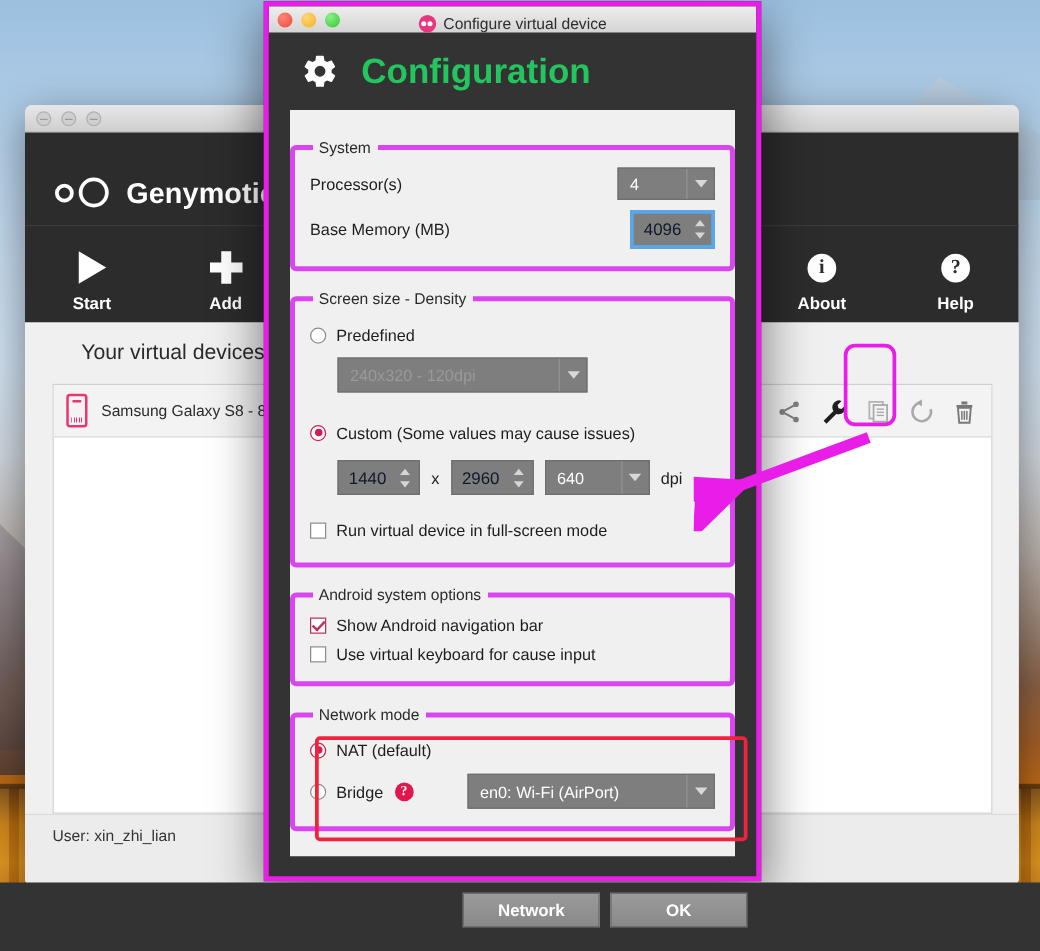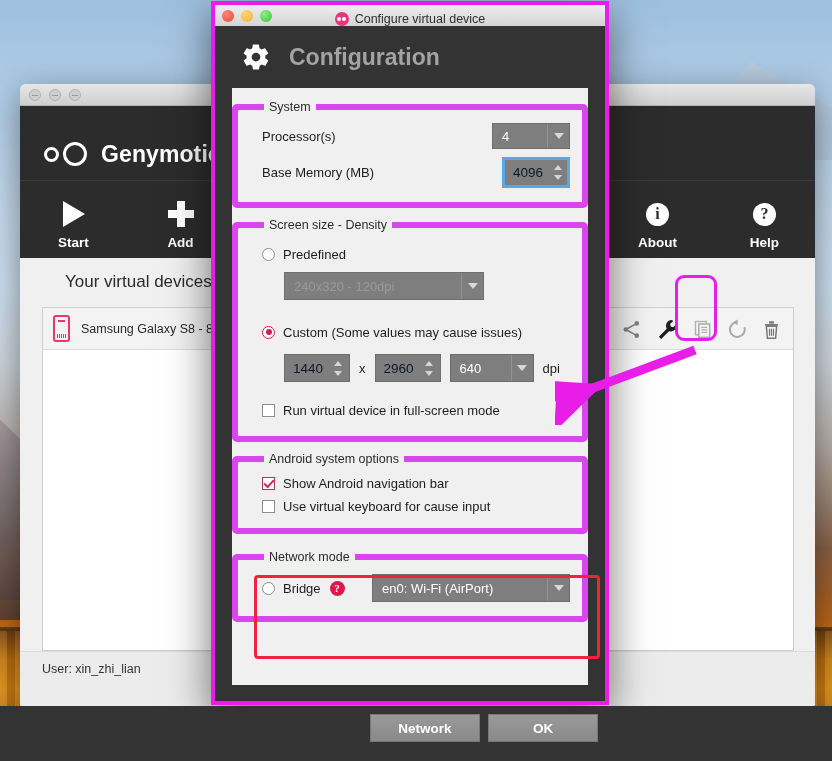--- a/index.html
+++ b/index.html
@@ -236,39 +236,39 @@
   .mini-eye { width: 4px; height: 4px; border-radius: 50%; background: #fff; }
   #config-title-text { font-size: 12.5px; color: #2d2d2d; }
 
   #config-header {
     height: 62px;
     background: #333333;
     display: flex; align-items: center; gap: 18px;
     padding-left: 26px;
   }
   #config-header-title {
-    color: #a3a3a3; font-size: 23px; font-weight: bold;
+    color: #22c55e; font-size: 28px; font-weight: bold;
   }
   .gear {
     width: 30px; height: 30px;
     position: relative;
   }
 
   #config-body {
     background: #f0f0f0;
     margin: 0 17px;
     padding: 8px 0 0 0;
     height: 597px;
   }
 
   fieldset.grp {
-    border: 6px solid #d946ef;
+    border: 4px solid #d946ef;
     border-radius: 5px;
-    margin: 4px 0 10px 0;
-    padding: 6px 12px 10px 24px;
+    margin: 15px 0 10px 0;
+    padding: 6px 12px 10px 12px;
     background: #f0f0f0;
   }
   fieldset.grp > legend {
     font-size: 12.5px; color: #2b2b2b;
     padding: 0 5px; margin-left: 2px;
   }
 
   .row { display: flex; align-items: center; min-height: 32px; }
   .row-label { font-size: 13px; color: #1d1d1d; }
   .spacer { flex: 1; }
@@ -643,20 +643,24 @@
       </div>
       <div class="row" style="min-height:23px;">
         <span class="cbox"></span>
         <span class="opt-label">Use virtual keyboard for cause input</span>
       </div>
     </fieldset>
 
     <fieldset class="grp" style="margin-top:16px;">
       <legend>Network mode</legend>
 
+      <div class="row" style="min-height:30px;">
+        <span class="radio checked"></span>
+        <span class="opt-label">NAT (default)</span>
+      </div>
 
       <div class="row" style="min-height:36px;">
         <span class="radio"></span>
         <span class="opt-label">Bridge</span>
         <span style="margin-left:9px;" class="help-badge">?</span>
         <span class="spacer"></span>
         <div class="combo" style="width:198px;height:28px;">
           <span>en0: Wi-Fi (AirPort)</span>
           <span class="caret">
               <span class="caret-tri"></span>

